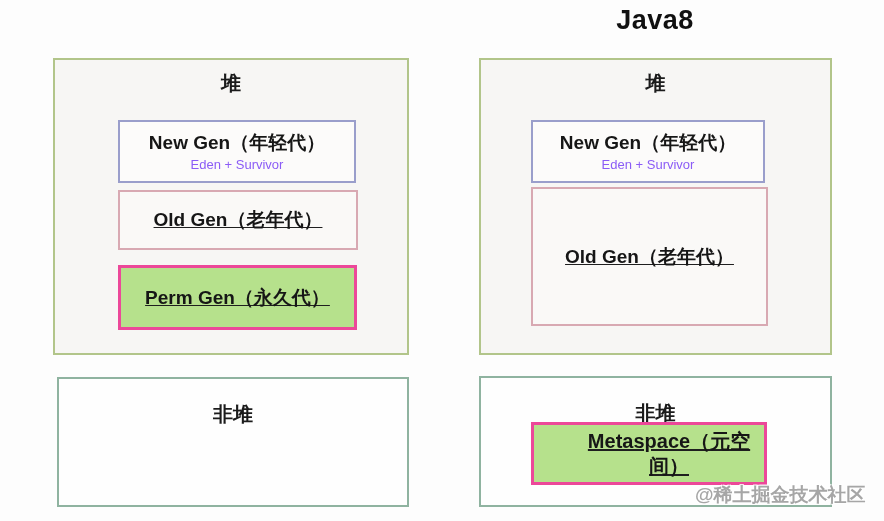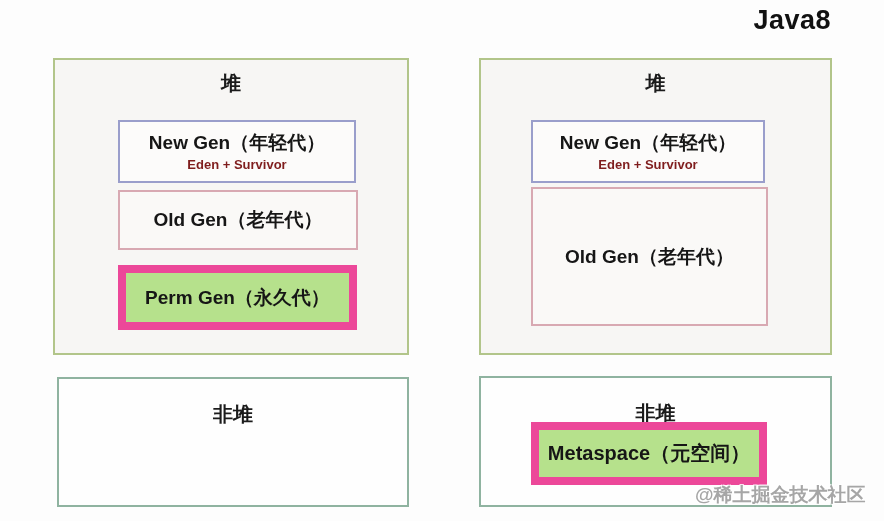--- a/index.html
+++ b/index.html
@@ -21,21 +21,21 @@
   .panel-title {
     position: absolute;
     top: 5px;
     text-align: center;
     font-size: 27px;
     font-weight: bold;
     color: #111111;
     letter-spacing: 0.5px;
   }
   .panel-title.left  { left: 53px;  width: 356px; }
-  .panel-title.right { left: 479px; width: 352px; text-align: right; }
+  .panel-title.right { left: 479px; width: 352px; }
 
   .heap-box {
     position: absolute;
     top: 58px;
     height: 297px;
     box-sizing: border-box;
     border: 2px solid #b2c58a;
     background: #f7f6f4;
   }
   .heap-box.left  { left: 53px;  width: 356px; }
@@ -59,57 +59,59 @@
     text-align: center;
   }
   .inner-box .box-title {
     font-size: 19px;
     font-weight: bold;
     color: #161616;
     line-height: 1.25;
   }
   .inner-box .box-subtitle {
     font-size: 13px;
-    font-weight: bold;
-    color: #7f1d1d;
+    font-weight: normal;
+    color: #8b5cf6;
     margin-top: 2px;
   }
 
   .new-gen {
     border: 2px solid #9a9ecb;
     background: #fcfbfa;
   }
   .heap-box.left  .new-gen { left: 63px; top: 60px; width: 238px; height: 63px; }
   .heap-box.right .new-gen { left: 50px; top: 60px; width: 234px; height: 63px; }
 
   .old-gen {
     border: 2px solid #d8a9b2;
     background: #faf9f7;
+    text-decoration: underline;
   }
   .heap-box.left  .old-gen { left: 63px; top: 130px; width: 240px; height: 60px; }
   .heap-box.right .old-gen { left: 50px; top: 127px; width: 237px; height: 139px; }
 
   .green-fill-box {
-    border: 8px solid #ec4899;
+    border: 3px solid #ec4899;
     background: #b6e18c;
+    text-decoration: underline;
   }
   .heap-box.left .perm-gen { left: 63px; top: 205px; width: 239px; height: 65px; }
 
   .non-heap-box {
     position: absolute;
     box-sizing: border-box;
     border: 2px solid #8fb3a0;
     background: #fefefe;
   }
   .non-heap-box.left  { left: 57px;  top: 377px; width: 352px; height: 130px; }
   .non-heap-box.right { left: 479px; top: 376px; width: 353px; height: 131px; }
   .non-heap-box .region-label { margin-top: 22px; }
 
   .non-heap-box.right .metaspace {
-    left: 50px; top: 44px; width: 236px; height: 63px;
+    left: 50px; top: 44px; width: 236px; height: 63px; padding-left: 40px;
   }
   .metaspace .box-title { font-size: 20px; }
 
   .watermark {
     position: absolute;
     left: 695px;
     top: 482px;
     font-size: 19px;
     font-weight: bold;
     color: #a6a6a6;

